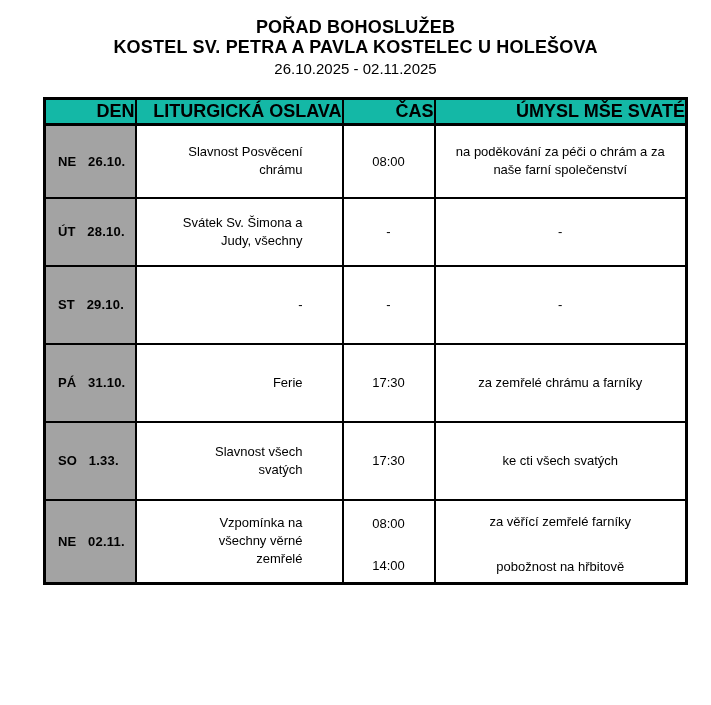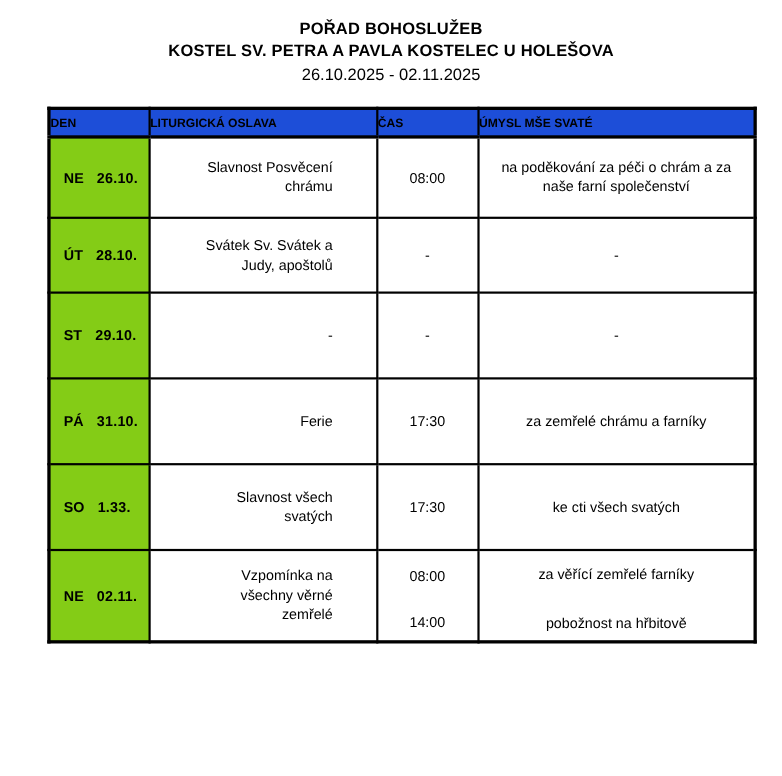--- a/index.html
+++ b/index.html
@@ -12,21 +12,21 @@
   }
   .page { width: 711px; height: 705px; position: relative; }
 
   
   .doc-header {
     padding-top: 17px;
     text-align: center;
     line-height: 20px;
   }
   .doc-title, .doc-subtitle {
-    font-size: 15px;
+    font-size: 18px;
     font-weight: bold;
     letter-spacing: 0.2px;
   }
   .doc-daterange {
     font-size: 15px;
     font-weight: normal;
     margin-top: 2px;
   }
 
   
@@ -37,42 +37,42 @@
     width: 642px;
     border-collapse: collapse;
     table-layout: fixed;
     font-size: 13px;
   }
   table.schedule, table.schedule th, table.schedule td {
     border: 2px solid #000000;
   }
   table.schedule { border-width: 3px; }
   th {
-    background: #1d4ed8;
+    background: #14b8a6;
     height: 26px;
-    font-size: 11px;
+    font-size: 18px;
     font-weight: bold;
-    text-align: left;
+    text-align: right;
     vertical-align: middle;
     border-bottom-width: 3px !important;
   }
   th:first-child, td.day-cell { border-right-width: 3px; }
 
   tbody tr { height: 78px; }
   tbody tr:nth-child(1) { height: 73px; }
   tbody tr:nth-child(2) { height: 68px; }
   tbody tr:nth-child(7) { height: 67px; }
   tbody tr:nth-child(8) { height: 88px; }
   
   tbody tr:nth-child(5) td { border-top-color: #7d7d7d; }
 
   td { vertical-align: middle; text-align: center; }
 
   td.day-cell {
-    background: #84cc16;
+    background: #a3a3a3;
     font-weight: bold;
     padding-left: 6px;
   }
   .day-wrap { display: flex; justify-content: flex-start; gap: 12px; padding-left: 6px; }
   .day-wrap .date { letter-spacing: 0.2px; }
 
   td.celebration-cell { padding: 0 39px; line-height: 18px; text-align: right; }
   td.time-cell { padding: 12px 4px; }
   td.intention-cell { padding: 0 20px; line-height: 18px; }
 
@@ -137,21 +137,21 @@
 
 
     <tr>
       <td class="day-cell">
         <div class="day-wrap">
           <span class="abbr">ÚT</span>
           <span class="date">28.10.</span>
         </div>
       </td>
       <td class="celebration-cell">
-        <div class="cell-content">Svátek Sv. Svátek a Judy, apoštolů</div>
+        <div class="cell-content">Svátek Sv. Šimona a Judy, všechny</div>
       </td>
       <td class="time-cell">
         <div class="cell-content">
               <div>-</div>
             </div>
       </td>
       <td class="intention-cell">
         <div class="cell-content">
               <div>-</div>
             </div>

